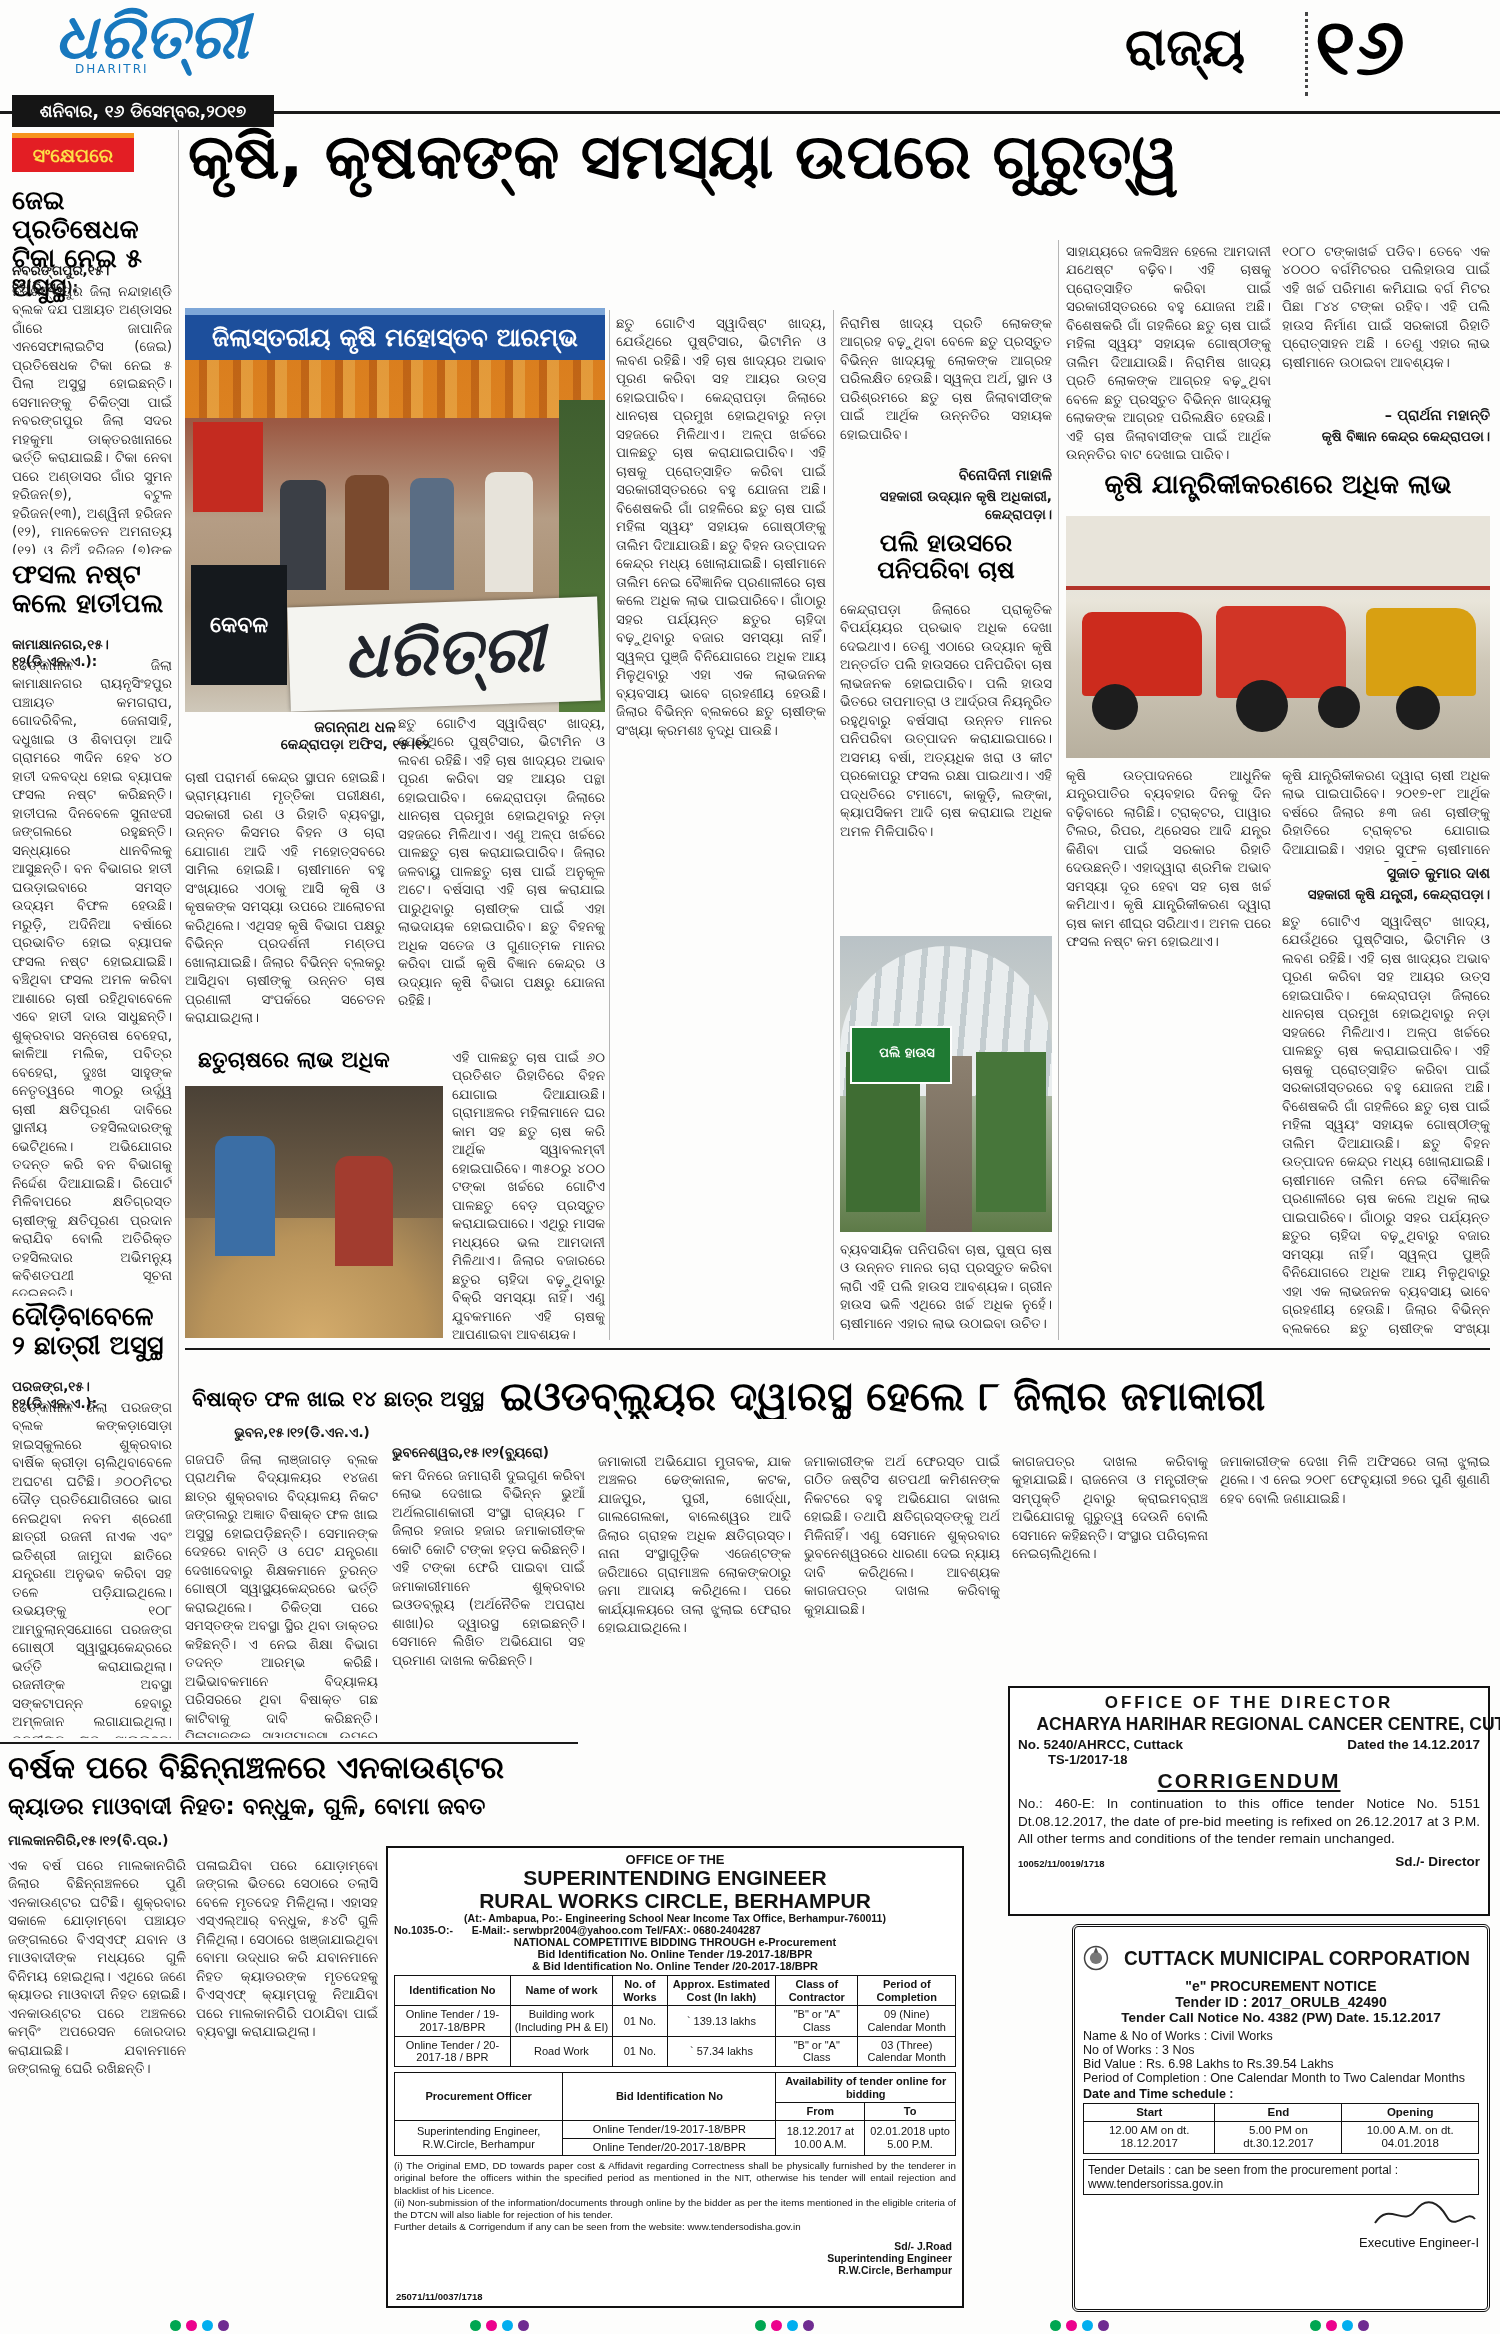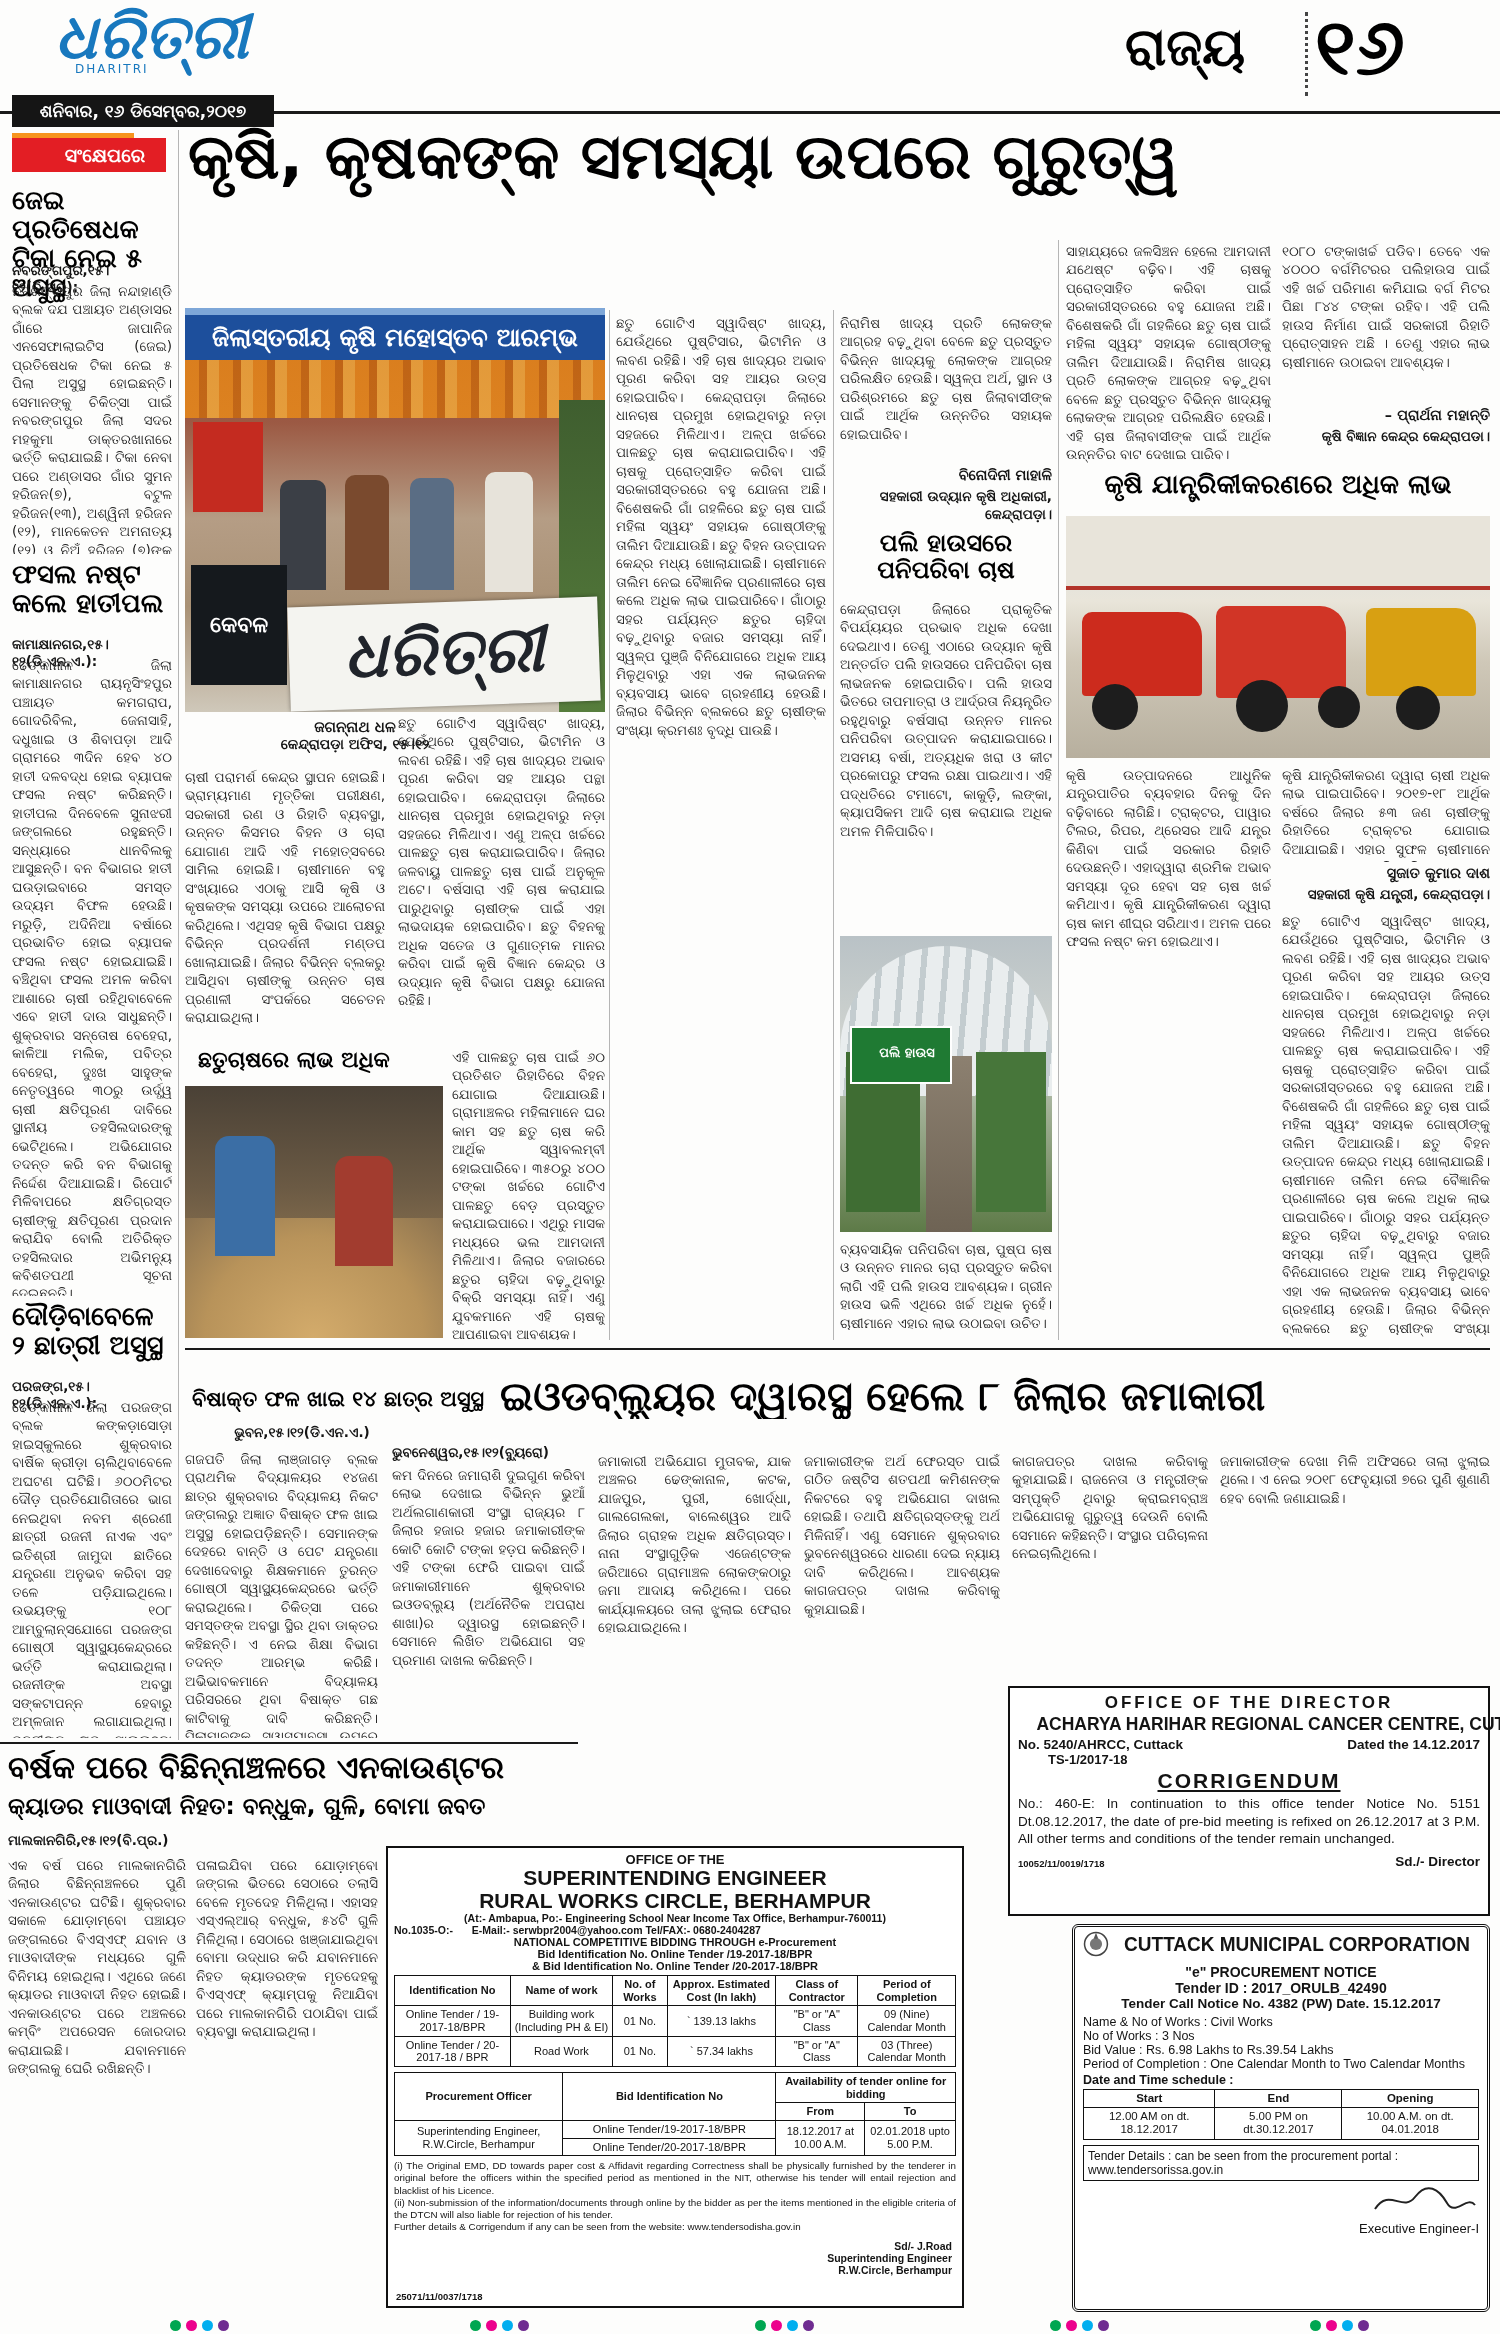--- a/index.html
+++ b/index.html
@@ -28,21 +28,21 @@
     <div style="font-size:62px;font-weight:bold;color:#1878be;line-height:1;font-style:italic;">ଧରିତ୍ରୀ</div>
     <div style="font-size:12px;font-weight:normal;color:#1878be;letter-spacing:2px;margin-left:20px;margin-top:-6px;">DHARITRI</div>
   </div>
   <div class="abs hr" style="left:0;top:111px;width:1500px;height:3px;"></div>
   <div class="abs" style="left:12px;top:95px;width:262px;height:32px;background:#151515;color:#fff;text-align:center;font-weight:bold;font-size:17px;line-height:32px;">ଶନିବାର, ୧୬ ଡିସେମ୍ବର,୨୦୧୭</div>
   <div class="abs hd" style="left:1080px;top:18px;width:210px;font-size:52px;text-align:center;">ରାଜ୍ୟ</div>
   <div class="abs" style="left:1305px;top:12px;height:84px;border-left:3px dotted #444;"></div>
   <div class="abs hd" style="left:1315px;top:4px;width:170px;font-size:78px;">୧୬</div>
 
   <div class="abs" style="left:12px;top:133px;width:122px;height:5px;background:#f7941d;"></div>
-  <div class="abs" style="left:12px;top:138px;width:122px;height:34px;background:#e31e24;color:#ffffff;font-weight:bold;font-size:19px;text-align:center;line-height:34px;padding-left:32px;">ସଂକ୍ଷେପରେ</div>
+  <div class="abs" style="left:12px;top:138px;width:122px;height:34px;background:#e31e24;color:#fde047;font-weight:bold;font-size:19px;text-align:center;line-height:34px;">ସଂକ୍ଷେପରେ</div>
 
   <div class="abs hd" style="left:12px;top:186px;width:160px;font-size:26px;">ଜେଇ ପ୍ରତିଷେଧକ ଟିକା ନେଇ ୫ ଅସୁସ୍ଥ</div>
   <div class="abs dl" style="left:12px;top:262px;width:160px;">ନବରଙ୍ଗପୁର,୧୫।୧୨(ବି.ପ୍ର):</div>
   <div class="abs j" style="left:12px;top:282px;width:160px;height:272px;">ନବରଙ୍ଗପୁର ଜିଲା ନନ୍ଦାହାଣ୍ଡି ବ୍ଲକ ଦଯ ପଞ୍ଚାୟତ ଅଣ୍ଡାସର ଗାଁରେ ଜାପାନିଜ ଏନସେଫାଲାଇଟିସ (ଜେଇ) ପ୍ରତିଷେଧକ ଟିକା ନେଇ ୫ ପିଲା ଅସୁସ୍ଥ ହୋଇଛନ୍ତି। ସେମାନଙ୍କୁ ଚିକିତ୍ସା ପାଇଁ ନବରଙ୍ଗପୁର ଜିଲା ସଦର ମହକୁମା ଡାକ୍ତରଖାନାରେ ଭର୍ତ୍ତି କରାଯାଇଛି। ଟିକା ନେବା ପରେ ଅଣ୍ଡାସର ଗାଁର ସୁମନ ହରିଜନ(୭), ବଟୁଳ ହରିଜନ(୧୩), ଅଶ୍ୱିନୀ ହରିଜନ (୧୨), ମାନକେତନ ଅମନାତ୍ୟ (୧୨) ଓ ନିଅଁ ହରିଜନ (୭)ଙ୍କ ସାମାନ୍ୟ ବାନ୍ତି ହୋଇଥିଲା। ସେମାନଙ୍କୁ ପରିବାର ଲୋକେ ନନ୍ଦାହାଣ୍ଡି ଗୋଷ୍ଠୀ ସ୍ୱାସ୍ଥ୍ୟକେନ୍ଦ୍ର ଓ ପରେ ନବରଙ୍ଗପୁର ସଦର ମହକୁମା ଡାକ୍ତରଖାନାରେ ଭର୍ତ୍ତି କରିଥିଲେ। ଚିକିତ୍ସା ପରେ ସେମାନଙ୍କ ଅବସ୍ଥା ଭଲ ରହିଛି। ପିଲାମାନଙ୍କୁ ପରିବାର ଲୋକେ ରାତିରେ ଘରକୁ ନେଇ ଯିବାକୁ ଚାହିଁଥିଲାବେଳେ ଅବଜରଭେଶନରେ ରଖାଯାଇଛି ବୋଲି ଡାକ୍ତର ସୂଚନା ଦେଇଛନ୍ତି।</div>
 
   <div class="abs hd" style="left:12px;top:560px;width:160px;font-size:26px;">ଫସଲ ନଷ୍ଟ କଲେ ହାତୀପଲ</div>
   <div class="abs dl" style="left:12px;top:636px;width:160px;">କାମାକ୍ଷାନଗର,୧୫।୧୨(ଡି.ଏନ.ଏ.):</div>
   <div class="abs j" style="left:12px;top:656px;width:160px;height:640px;">ଢେଙ୍କାନାଳ ଜିଲା କାମାକ୍ଷାନଗର ରାୟନୃସିଂହପୁର ପଞ୍ଚାୟତ କମଗରାପ, ଗୋଦରିବିଲ, ଜେନାସାହି, ଦଧୁଖାଇ ଓ ଶିବାପଡ଼ା ଆଦି ଗ୍ରାମରେ ୩ଦିନ ହେବ ୪୦ ହାତୀ ଦଳବଦ୍ଧ ହୋଇ ବ୍ୟାପକ ଫସଲ ନଷ୍ଟ କରିଛନ୍ତି। ହାତୀପଲ ଦିନବେଳେ ସୁନାଝରୀ ଜଙ୍ଗଲରେ ରହୁଛନ୍ତି। ସନ୍ଧ୍ୟାରେ ଧାନବିଲକୁ ଆସୁଛନ୍ତି। ବନ ବିଭାଗର ହାତୀ ଘଉଡ଼ାଇବାରେ ସମସ୍ତ ଉଦ୍ୟମ ବିଫଳ ହେଉଛି। ମରୁଡ଼ି, ଅଦିନିଆ ବର୍ଷାରେ ପ୍ରଭାବିତ ହୋଇ ବ୍ୟାପକ ଫସଲ ନଷ୍ଟ ହୋଇଯାଇଛି। ବଞ୍ଚିଥିବା ଫସଲ ଅମଳ କରିବା ଆଶାରେ ଚାଷୀ ରହିଥିବାବେଳେ ଏବେ ହାତୀ ଦାଉ ସାଧୁଛନ୍ତି। ଶୁକ୍ରବାର ସନ୍ତୋଷ ବେହେରା, କାଳିଆ ମଲିକ, ପବିତ୍ର ବେହେରା, ଦୁଃଖ ସାହୁଙ୍କ ନେତୃତ୍ୱରେ ୩୦ରୁ ଉର୍ଦ୍ଧ୍ୱ ଚାଷୀ କ୍ଷତିପୂରଣ ଦାବିରେ ସ୍ଥାନୀୟ ତହସିଲଦାରଙ୍କୁ ଭେଟିଥିଲେ। ଅଭିଯୋଗର ତଦନ୍ତ କରି ବନ ବିଭାଗକୁ ନିର୍ଦ୍ଦେଶ ଦିଆଯାଇଛି। ରିପୋର୍ଟ ମିଳିବାପରେ କ୍ଷତିଗ୍ରସ୍ତ ଚାଷୀଙ୍କୁ କ୍ଷତିପୂରଣ ପ୍ରଦାନ କରାଯିବ ବୋଲି ଅତିରିକ୍ତ ତହସିଲଦାର ଅଭିମନ୍ୟୁ କବିଶତପଥୀ ସୂଚନା ଦେଇଛନ୍ତି।</div>
 
   <div class="abs hd" style="left:12px;top:1302px;width:160px;font-size:26px;">ଦୌଡ଼ିବାବେଳେ ୨ ଛାତ୍ରୀ ଅସୁସ୍ଥ</div>
@@ -231,21 +231,21 @@
     </div>
     <div style="font-size:13px;font-weight:bold;margin-left:30px;">TS-1/2017-18</div>
     <div class="ctr" style="font-size:21px;font-weight:bold;text-decoration:underline;letter-spacing:2px;margin:2px 0;">CORRIGENDUM</div>
     <div style="font-size:13.5px;line-height:1.3;text-align:justify;">No.: 460-E: In continuation to this office tender Notice No. 5151 Dt.08.12.2017, the date of pre-bid meeting is refixed on 26.12.2017 at 3 P.M. All other terms and conditions of the tender remain unchanged.</div>
     <div style="display:flex;justify-content:space-between;align-items:flex-end;margin-top:6px;">
       <span style="font-size:9.5px;font-weight:bold;">10052/11/0019/1718</span>
       <span style="font-size:13.5px;font-weight:bold;">Sd./- Director</span>
     </div>
   </div>
 
-  <div class="abs eng" style="left:1072px;top:1924px;width:418px;height:388px;border:3px double #111;border-radius:6px;padding:0 8px;box-sizing:border-box;background:#fff;">
+  <div class="abs eng" style="left:1072px;top:1924px;width:418px;height:388px;border:3px double #111;border-radius:6px;padding:14px 8px;box-sizing:border-box;background:#fff;">
     <div style="display:flex;align-items:center;justify-content:center;gap:6px;">
       <svg width="34" height="34" viewBox="0 0 34 34">
         <circle cx="17" cy="17" r="15" fill="none" stroke="#444" stroke-width="2"></circle>
         <circle cx="17" cy="17" r="8" fill="#777"></circle>
         <path d="M17 2 L20 10 L14 10 Z" fill="#555"></path>
       </svg>
       <span style="font-size:20px;font-weight:bold;transform:scaleX(.95);white-space:nowrap;">CUTTACK MUNICIPAL CORPORATION</span>
     </div>
     <div class="ctr" style="font-size:14px;font-weight:bold;margin-top:3px;">"e" PROCUREMENT NOTICE</div>
     <div class="ctr" style="font-size:14px;font-weight:bold;">Tender ID : 2017_ORULB_42490</div>

